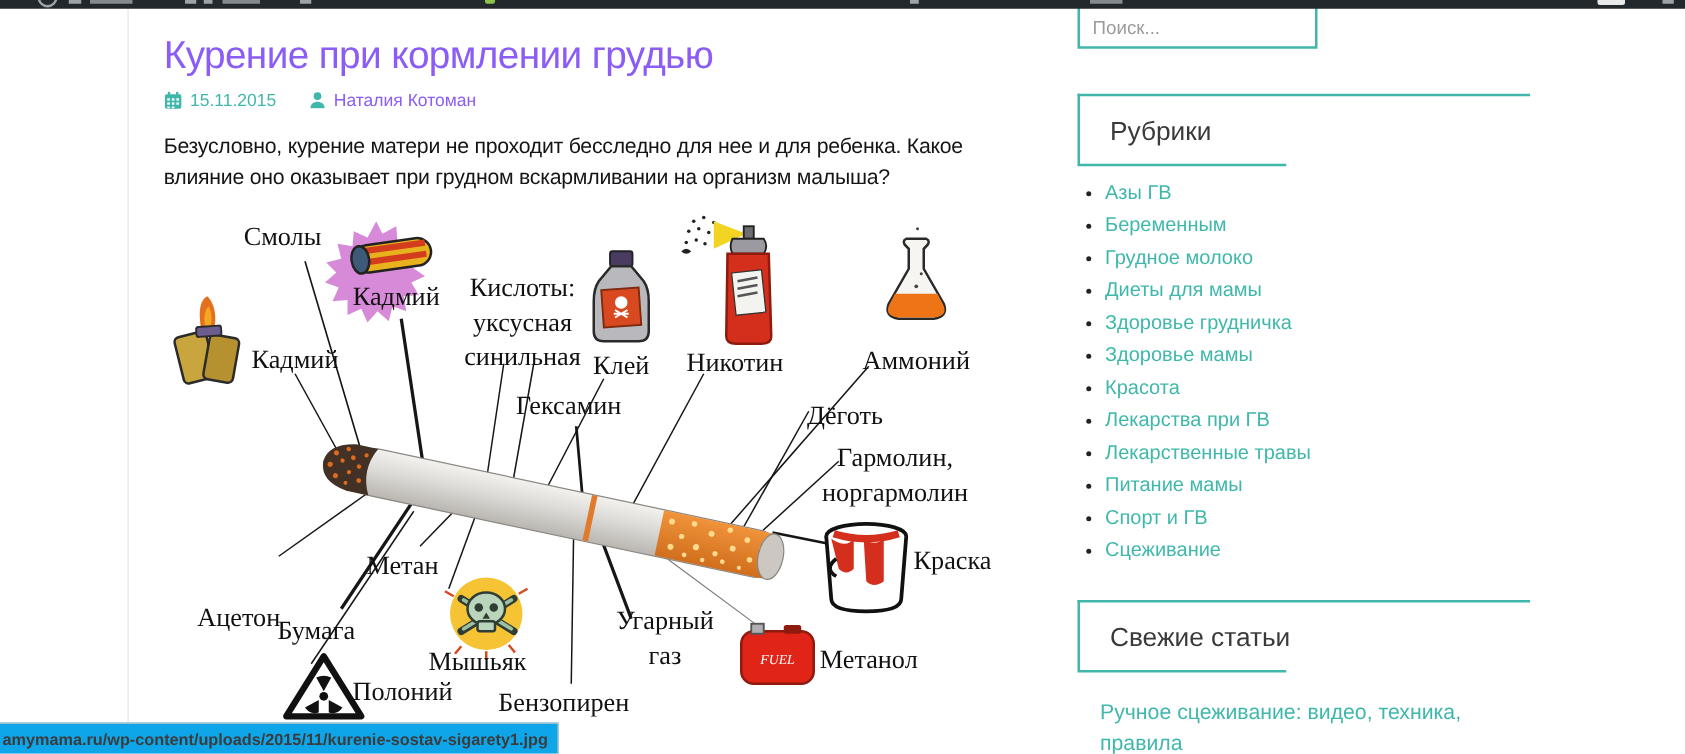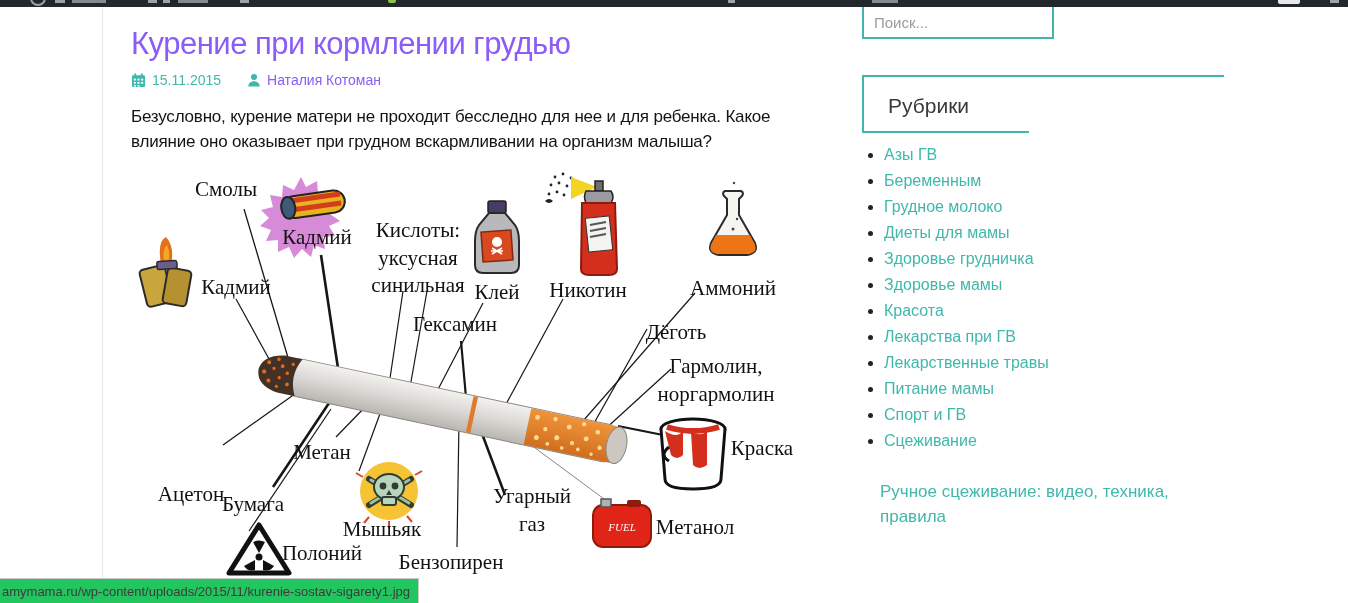--- a/index.html
+++ b/index.html
@@ -43,22 +43,22 @@
   .widget-head::after{content:"";position:absolute;left:0;bottom:0;width:165px;height:2px;background:#41b7ab;}
   .widget-title{margin:0;font-size:21px;font-weight:400;color:#3a3a3a;}
   ul.cats{margin:13px 0 0 0;padding:0 0 0 22px;list-style:disc;}
   ul.cats li{color:#222;font-size:16px;margin:0 0 8px 0;}
   ul.cats a{color:#3fb8ab;text-decoration:none;}
   .recent-list{margin:20px 0 0 0;padding:0 0 0 18px;}
   .recent-list a{display:block;color:#3fb8ab;text-decoration:none;font-size:17px;line-height:1.45;max-width:300px;}
   
   .status-bar{
     position:absolute;left:-1px;bottom:0;height:25px;box-sizing:border-box;
-    background:#22c55e;border:1px solid #c9c9c9;border-bottom:none;
-    font-size:13px;color:#3c3c3c;padding:5px 8px 0 2px;white-space:nowrap;z-index:60;
+    background:#0ea5e9;border:1px solid #c9c9c9;border-bottom:none;
+    font-size:13px;color:#3c3c3c;padding:5px 8px 0 2px;white-space:nowrap;z-index:60;font-weight:bold;
   }
 </style>
 </head>
 <body>
 
 <div class="admin-bar">
   <div class="ab circle" style="left:30px;top:-10px;width:12px;height:12px;"></div>
   <div class="ab" style="left:55px;top:-3px;width:10px;height:6px;"></div>
   <div class="ab" style="left:72px;top:-2px;width:34px;height:5px;opacity:.8;"></div>
   <div class="ab" style="left:148px;top:-3px;width:9px;height:6px;"></div>
@@ -329,20 +329,23 @@
           <li><a href="#">Красота</a></li>
           <li><a href="#">Лекарства при ГВ</a></li>
           <li><a href="#">Лекарственные травы</a></li>
           <li><a href="#">Питание мамы</a></li>
           <li><a href="#">Спорт и ГВ</a></li>
           <li><a href="#">Сцеживание</a></li>
         </ul>
     </div>
 
     <div class="widget">
+      <div class="widget-head">
+        <h3 class="widget-title">Свежие статьи</h3>
+      </div>
       <div class="recent-list">
           <a href="#">Ручное сцеживание: видео, техника, правила</a>
         </div>
     </div>
   </div>
 </div>
 
 <div class="status-bar">
   <span>amymama.ru/wp-content/uploads/2015/11/kurenie-sostav-sigarety1.jpg</span>
 </div>

